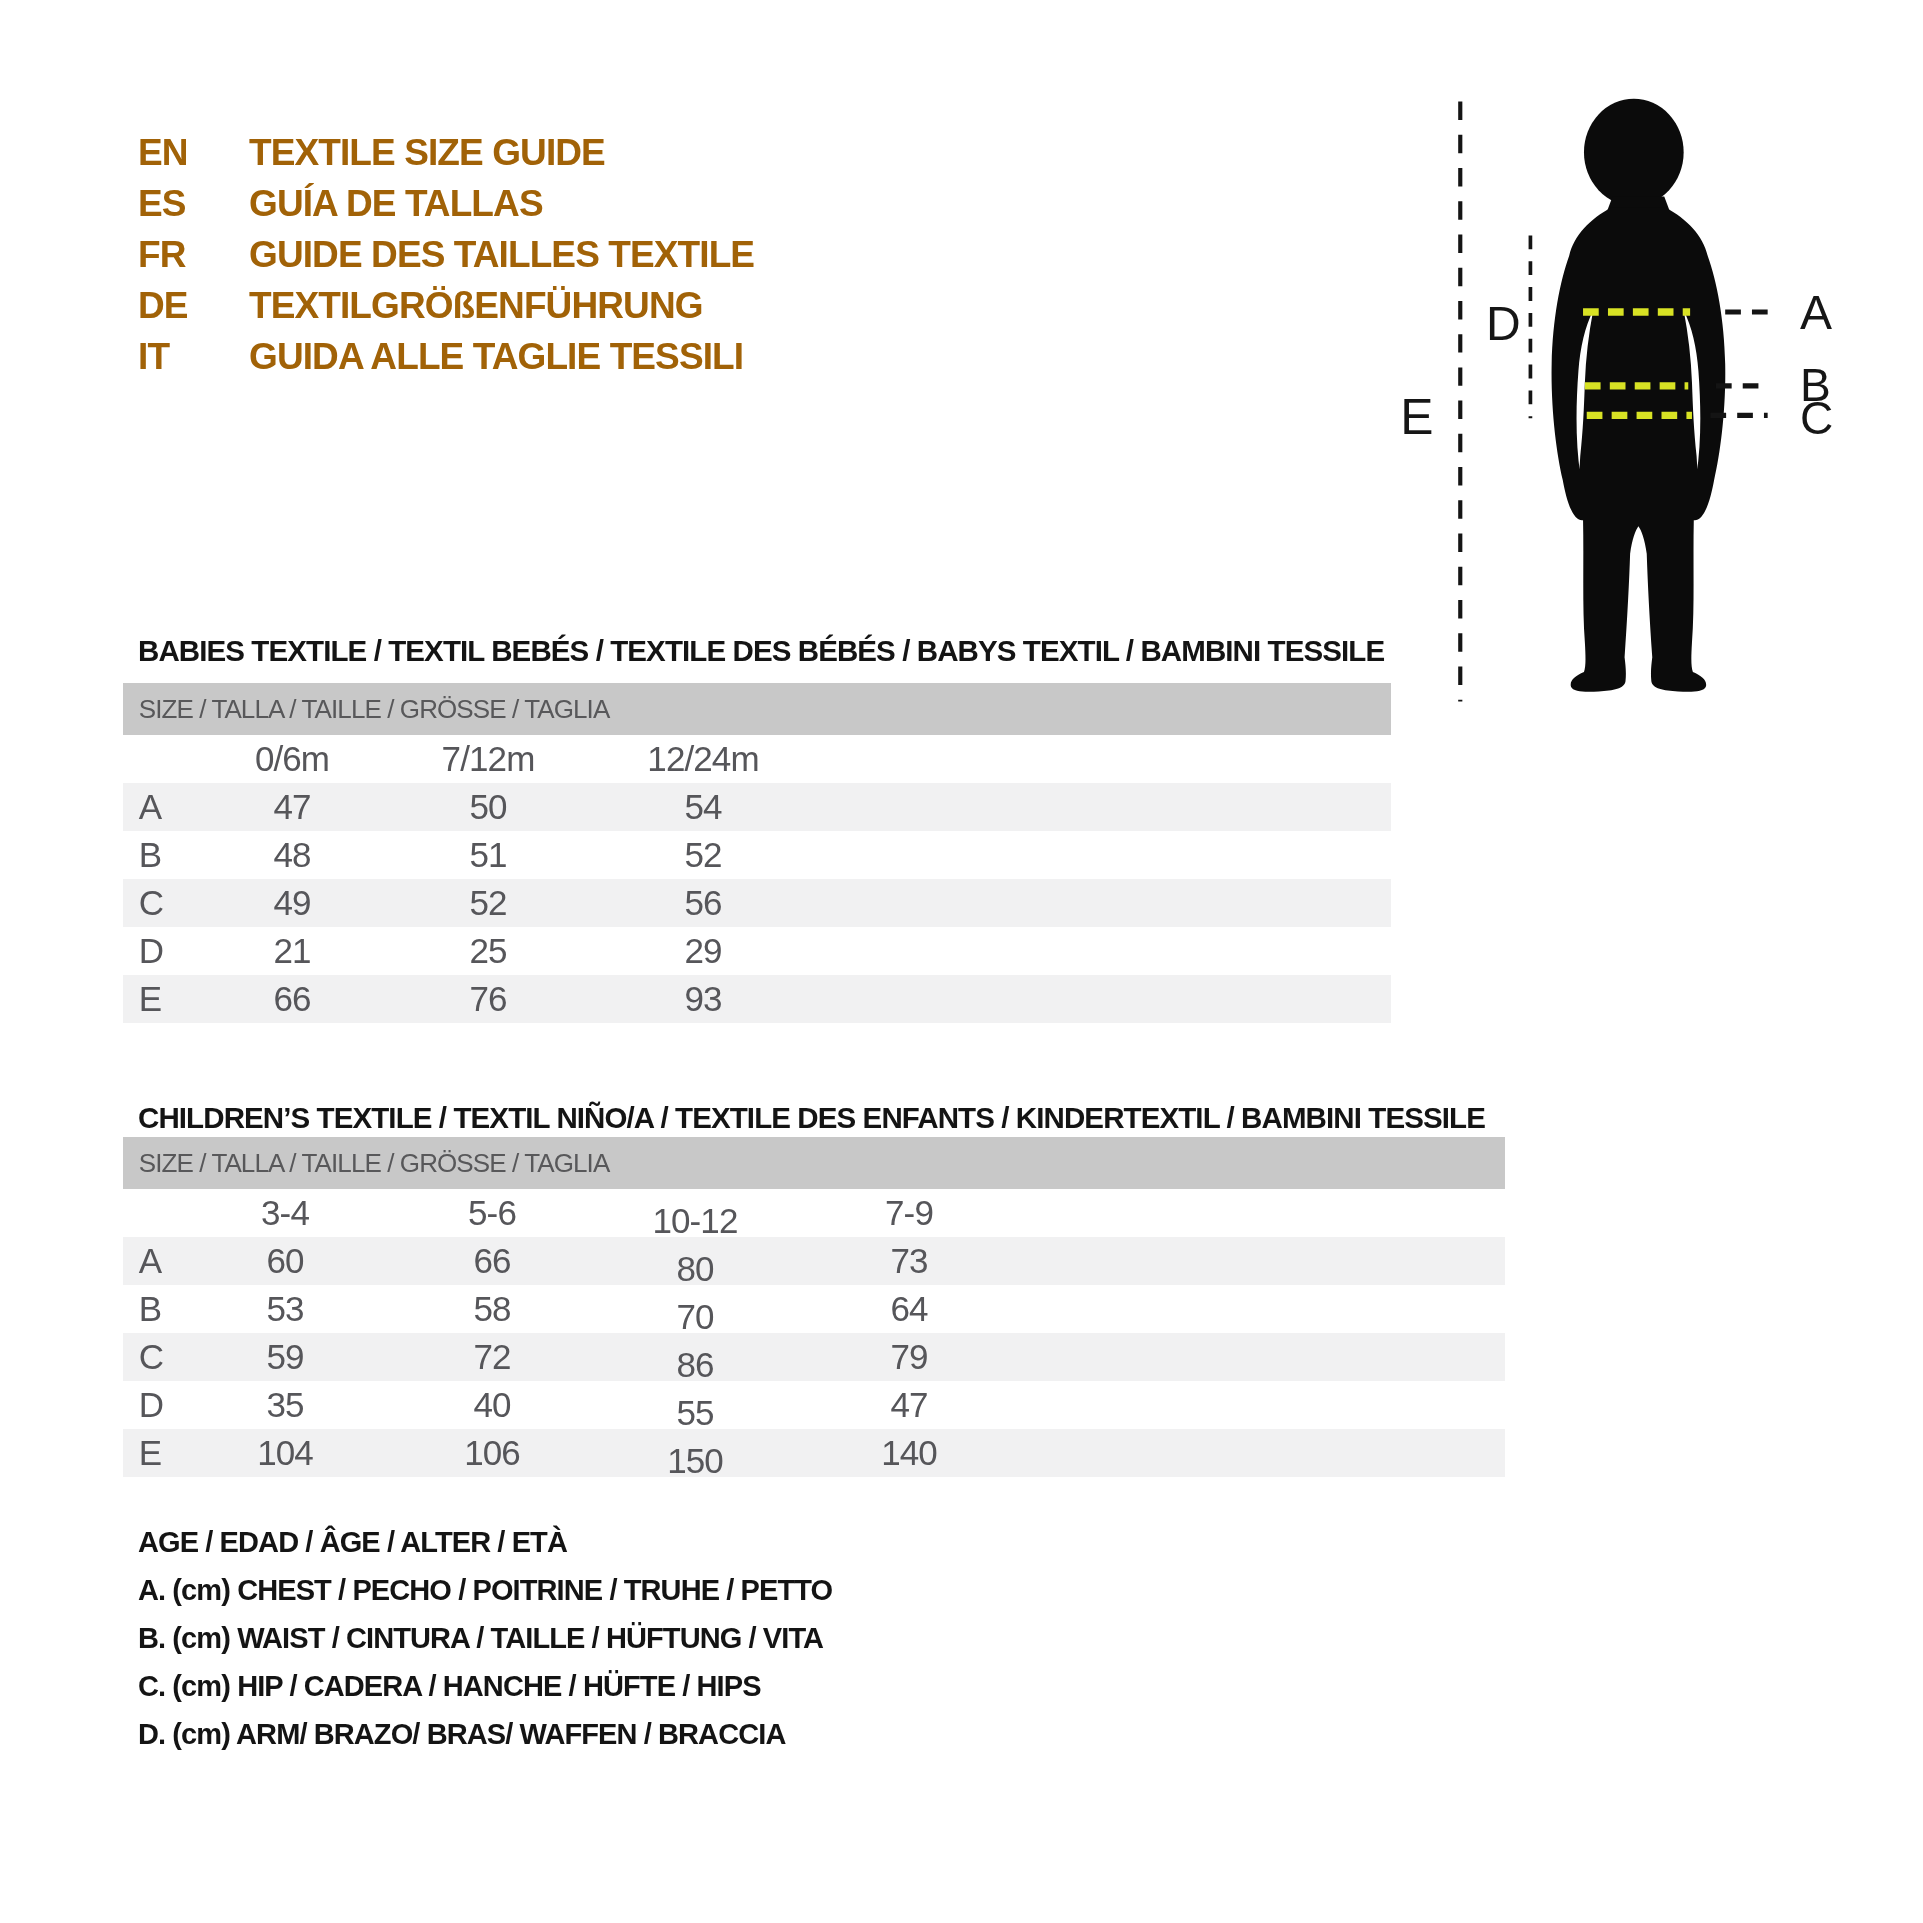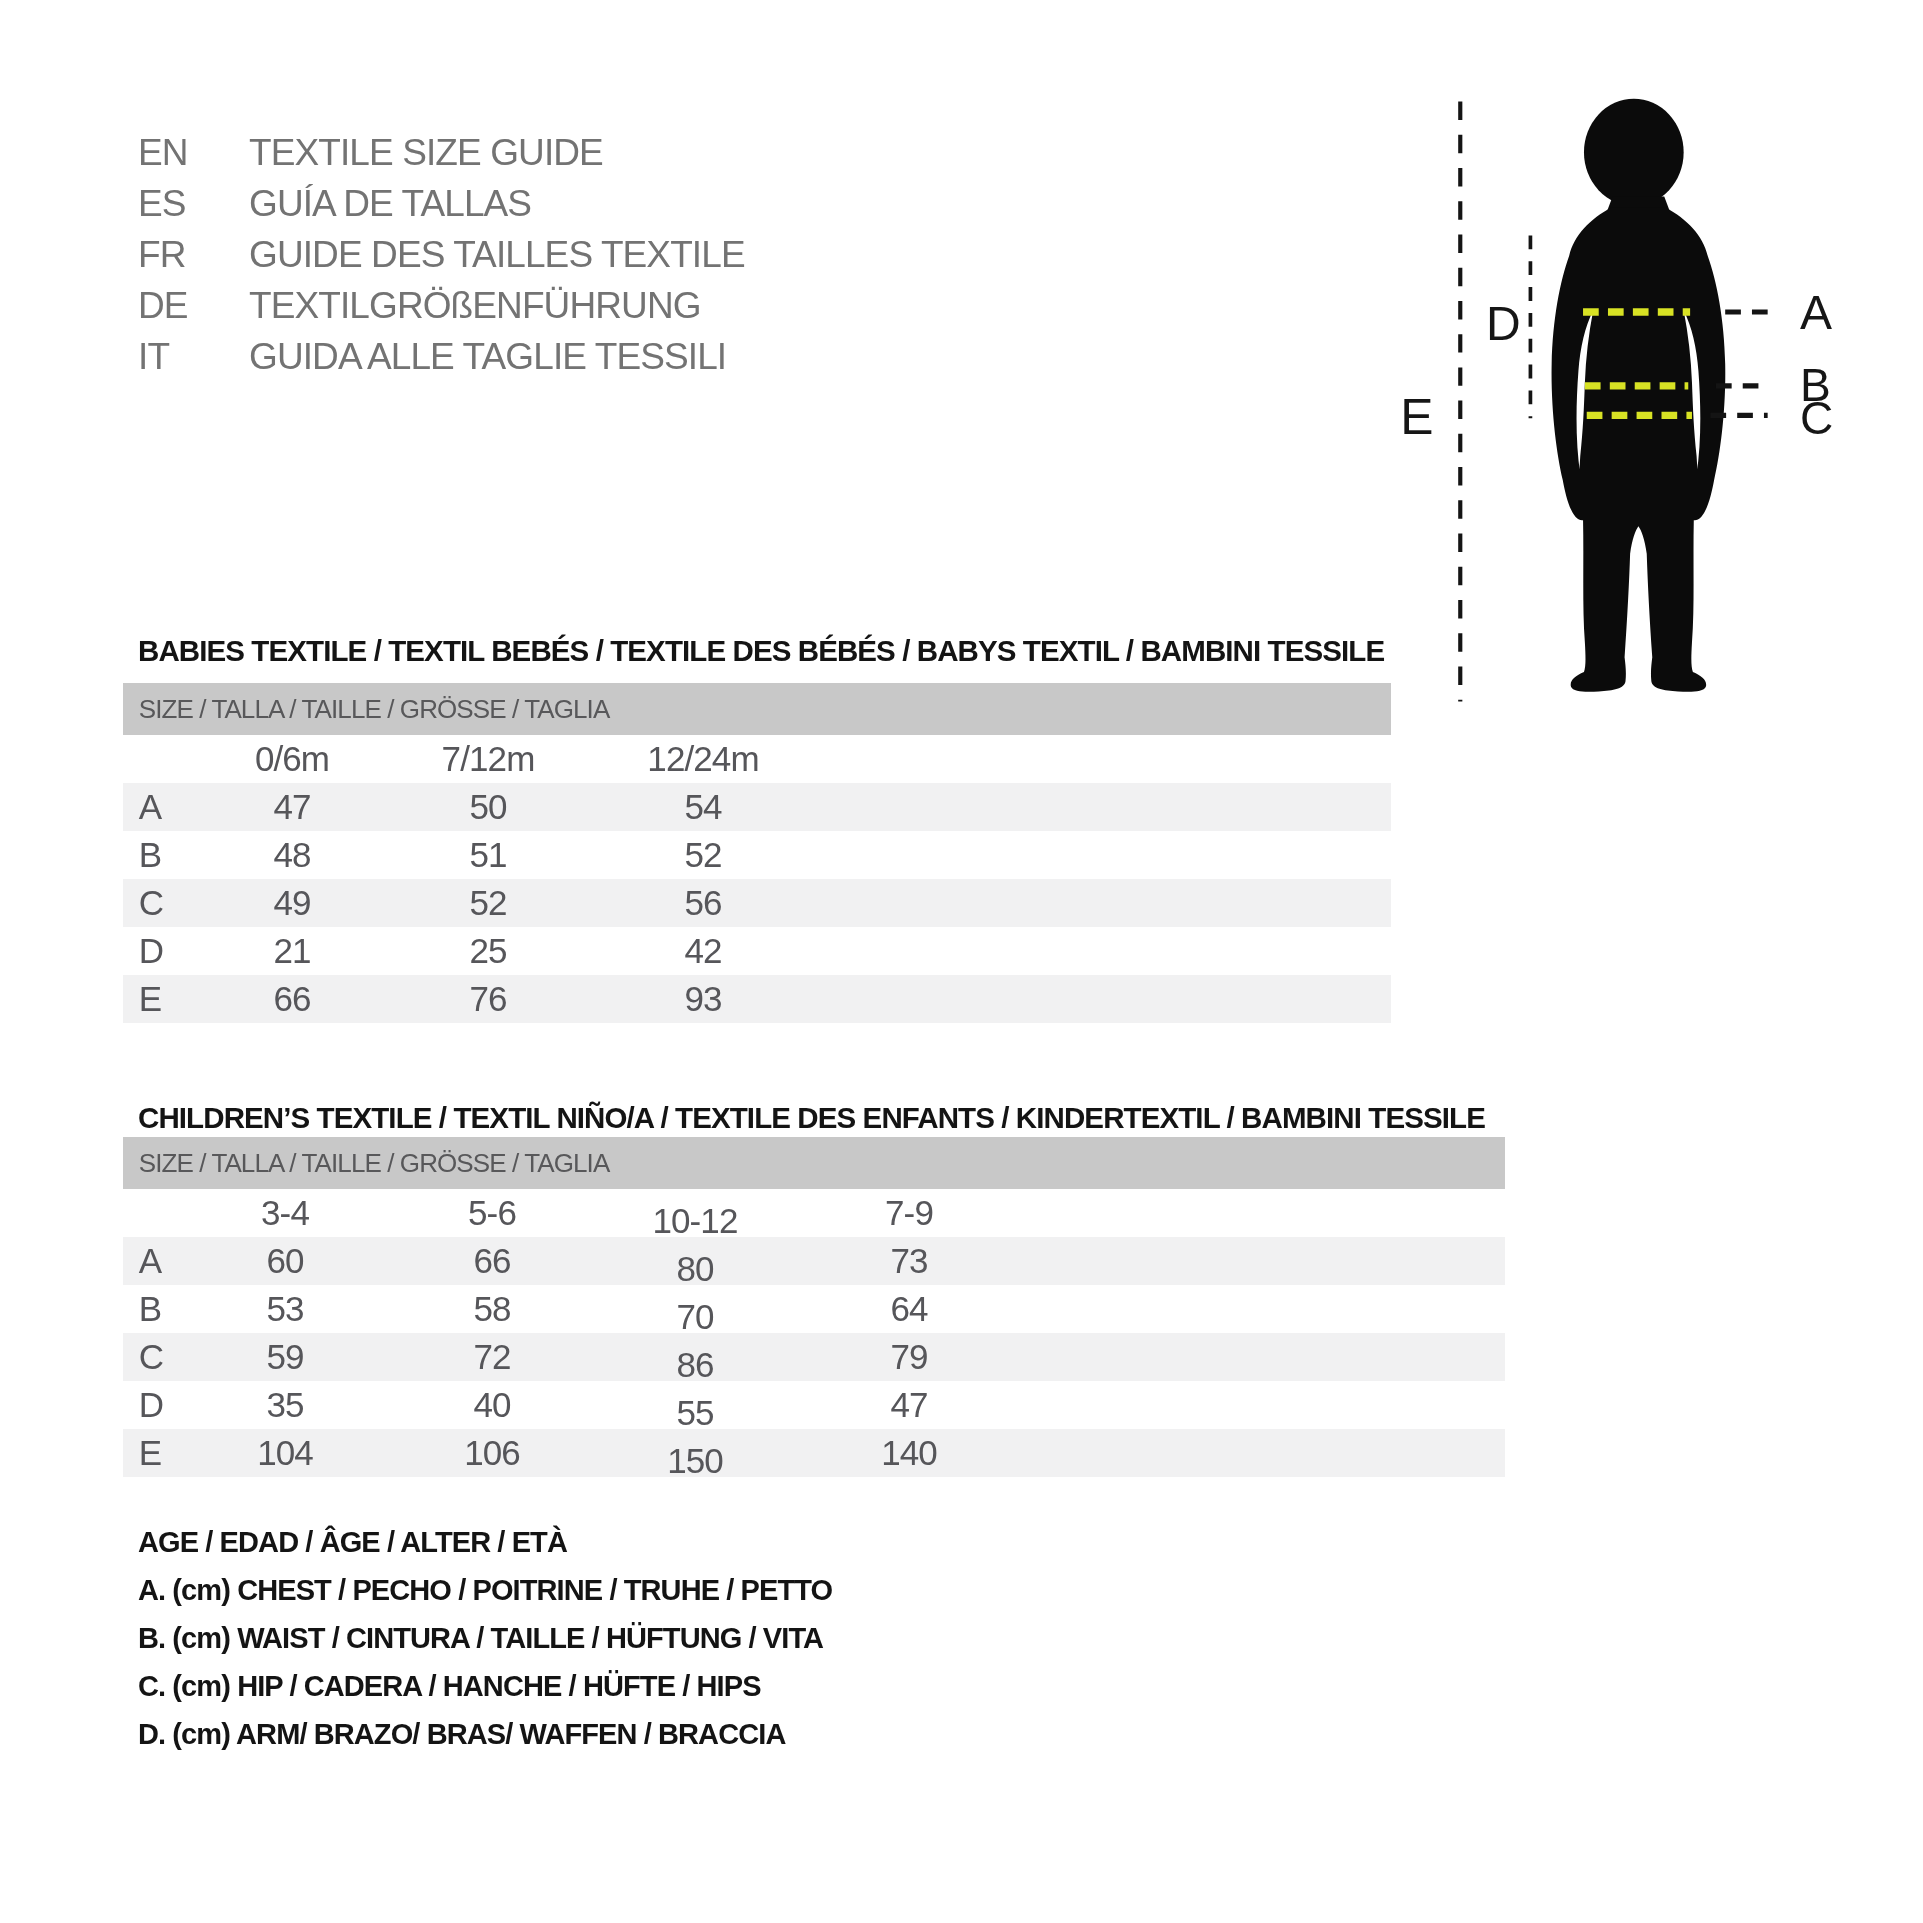--- a/index.html
+++ b/index.html
@@ -4,21 +4,21 @@
 <style>
   html,body { margin:0; padding:0; background:#ffffff; }
   .canvas {
     position:relative; width:1923px; height:1923px; background:#ffffff;
     font-family:"Liberation Sans", sans-serif; overflow:hidden;
   }
   
   .langs { position:absolute; left:138px; top:127px; }
   .lang-row { display:flex; height:51px; align-items:center; }
   .lang-code, .lang-label {
-    font-size:37px; font-weight:400; letter-spacing:-0.9px; color:#737373; white-space:nowrap;
+    font-size:37px; font-weight:700; letter-spacing:-0.9px; color:#a16207; white-space:nowrap;
   }
   .lang-code { width:111px; }
   
   .section-title {
     position:absolute; left:138px; font-size:29.5px; font-weight:700;
     letter-spacing:-0.9px; color:#141414; white-space:nowrap; line-height:35px;
   }
   .title-babies   { top:609px; }
   .title-children { top:1076px; }
   
@@ -173,21 +173,21 @@
     <div class="trow stripe">
       <span class="cell rlabel">C</span>
       <span class="cell c1">49</span>
       <span class="cell c2">52</span>
       <span class="cell c3">56</span>
     </div>
     <div class="trow">
       <span class="cell rlabel">D</span>
       <span class="cell c1">21</span>
       <span class="cell c2">25</span>
-      <span class="cell c3">42</span>
+      <span class="cell c3">29</span>
     </div>
     <div class="trow stripe">
       <span class="cell rlabel">E</span>
       <span class="cell c1">66</span>
       <span class="cell c2">76</span>
       <span class="cell c3">93</span>
     </div>
   </div>
 
   <h2 class="section-title title-children">CHILDREN’S TEXTILE / TEXTIL NIÑO/A / TEXTILE DES ENFANTS / KINDERTEXTIL / BAMBINI TESSILE</h2>

